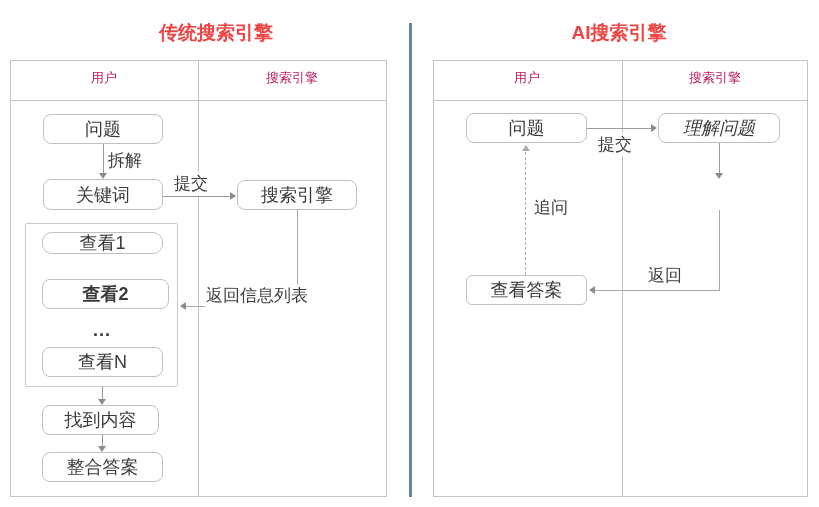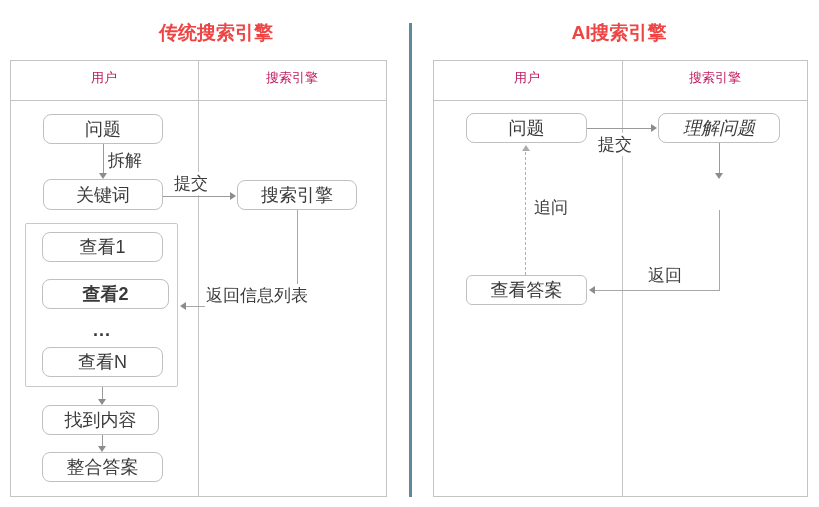--- a/index.html
+++ b/index.html
@@ -65,21 +65,21 @@
   <div class="elabel" style="left:173px;top:172px;">提交</div>
 
   <div class="node" style="left:237px;top:180px;width:120px;height:30px;">搜索引擎</div>
 
   <div class="conn-light" style="left:297px;top:210px;width:1px;height:97px;"></div>
   <div class="conn-light" style="left:186px;top:306px;width:112px;height:1px;"></div>
   <div class="arr arr-left" style="left:180px;top:302px;"></div>
   <div class="elabel" style="left:205px;top:284px;">返回信息列表</div>
 
   <div class="group" style="left:25px;top:223px;width:153px;height:164px;"></div>
-  <div class="node" style="left:42px;top:232px;width:121px;height:30px;">查看1</div>
+  <div class="node" style="left:42px;top:232px;width:121px;height:22px;border-radius:10px;">查看1</div>
   <div class="node" style="left:42px;top:279px;width:127px;height:30px;font-weight:bold;">查看2</div>
   <div class="dots" style="left:102px;top:320px;">...</div>
   <div class="node" style="left:42px;top:347px;width:121px;height:30px;">查看N</div>
 
   <div class="conn" style="left:102px;top:387px;width:1px;height:12px;"></div>
   <div class="arr arr-down" style="left:98px;top:399px;"></div>
 
   <div class="node" style="left:42px;top:405px;width:117px;height:30px;">找到内容</div>
 
   <div class="conn" style="left:102px;top:435px;width:1px;height:11px;"></div>

